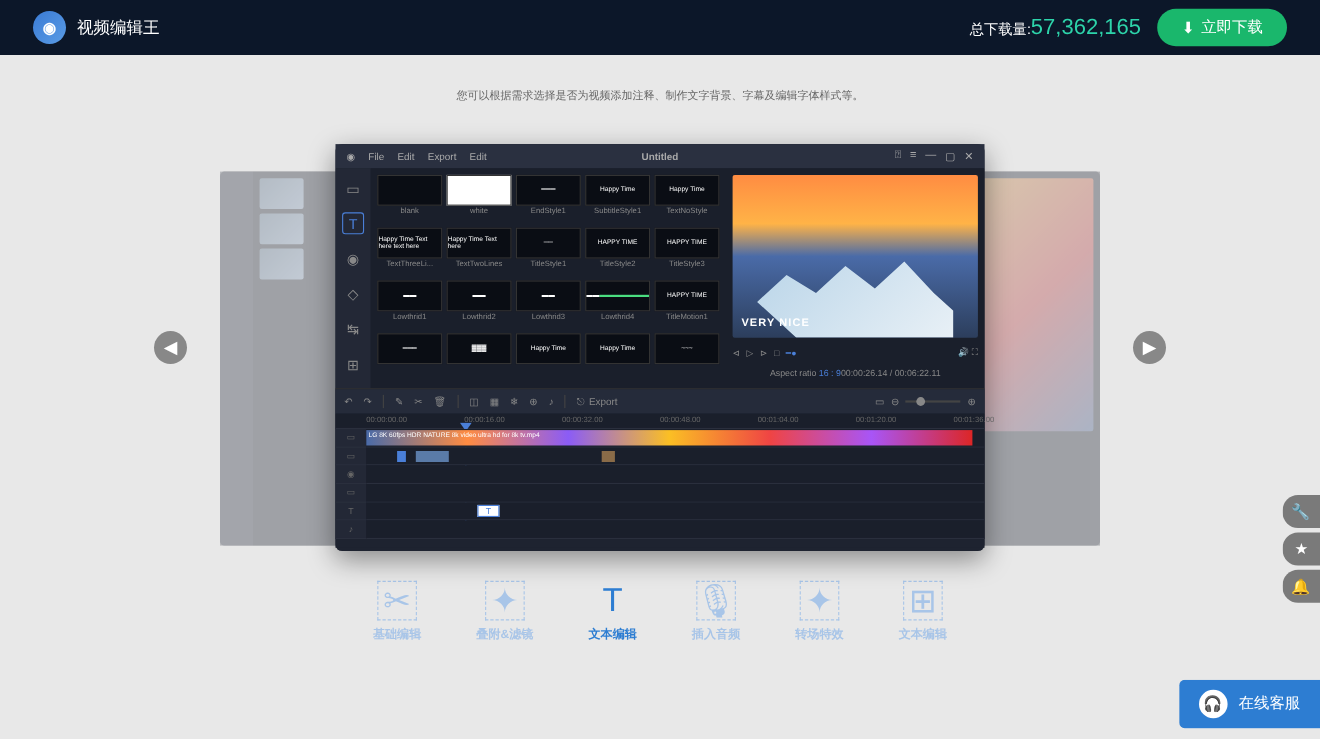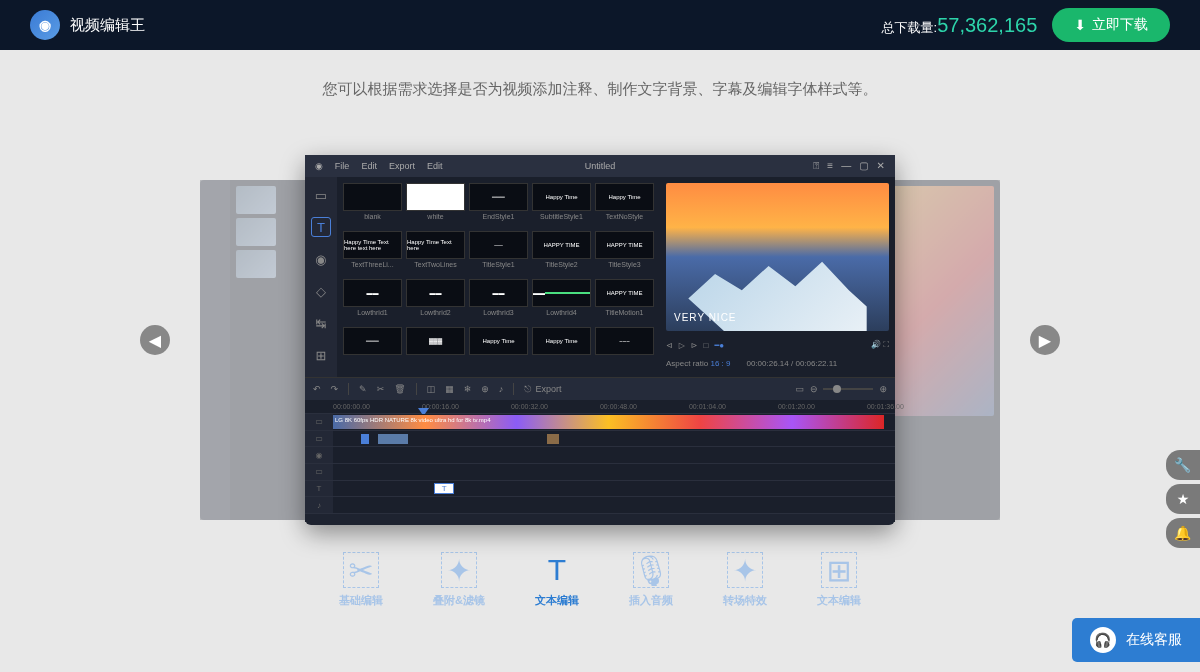--- a/index.html
+++ b/index.html
@@ -11,58 +11,58 @@
 .logo-icon { width: 30px; height: 30px; background: linear-gradient(135deg,#3a7bd5,#5a9ce5); border-radius: 50%; display:flex; align-items:center; justify-content:center; color:#fff; font-size:14px; font-weight:bold; }
 .app-name { color: #fff; font-size: 15px; }
 .header-right { display: flex; align-items: center; gap: 15px; }
 .download-count { color: #fff; font-size: 13px; }
 .download-count .num { color: #2dd4aa; font-size: 20px; font-weight: 500; }
 .download-btn { background: #1ab76c; color: #fff; padding: 8px 22px; border-radius: 20px; font-size: 14px; display:flex; align-items:center; gap:6px; cursor:pointer; }
 
 
 .content { text-align: center; padding-top: 30px; }
 .title { font-size: 28px; color: #333; font-weight: 400; margin-bottom: 15px; }
-.subtitle { font-size: 15px; color: #666; margin-bottom: 41px; }
+.subtitle { font-size: 10px; color: #666; margin-bottom: 22px; }
 
 
 .carousel { position: relative; width: 100%; height: 400px; display:flex; justify-content:center; align-items:center; }
 .nav-arrow { width: 30px; height: 30px; background: #888; border-radius:50%; display:flex; align-items:center; justify-content:center; color:#fff; cursor:pointer; position:absolute; top:50%; transform:translateY(-50%); z-index:10; }
 .nav-arrow.left { left: 140px; }
 .nav-arrow.right { right: 140px; }
 
 .slide-bg { position:absolute; width: 380px; height: 340px; background:#1e2433; opacity:0.35; border-radius:4px; }
 .slide-bg.left { left: 200px; top: 40px; }
 .slide-bg.right { right: 200px; top: 40px; }
 
 .editor-window { position:relative; width: 590px; height: 370px; background:#1e2330; border-radius:6px; box-shadow:0 8px 24px rgba(0,0,0,0.4); display:flex; flex-direction:column; z-index:5; text-align:left; }
 
 .win-menubar { height: 22px; background:#2a3040; display:flex; align-items:center; padding:0 10px; font-size:9px; color:#aaa; justify-content:space-between; }
 .win-menubar .menu-items { display:flex; gap:12px; }
-.win-title-center { position:absolute; left:50%; transform:translateX(-50%); }
+.win-title-center { position:absolute; left:50%; transform:translateX(-50%);font-weight:bold; }
 .win-controls { display:flex; gap:8px; font-size:10px; }
 
 .editor-body { display:flex; height: 200px; }
 .tool-sidebar { width: 32px; background:#232836; display:flex; flex-direction:column; align-items:center; padding-top:8px; gap:12px; }
 .tool-btn { width:20px; height:20px; color:#888; display:flex; align-items:center; justify-content:center; font-size:13px; cursor:pointer; }
 .tool-btn.active { color:#4a7fd8; border:1px solid #4a7fd8; border-radius:3px; }
 
 .templates-grid { flex:1; background:#1a1f2b; padding:6px; display:grid; grid-template-columns:repeat(5,1fr); grid-template-rows:repeat(4,1fr); gap:4px; overflow:hidden; }
 .template-item { display:flex; flex-direction:column; align-items:center; gap:2px; }
 .template-thumb { width:100%; height:28px; background:#0a0d14; display:flex; align-items:center; justify-content:center; color:#fff; font-size:6px; border:1px solid #333; overflow:hidden; }
 .template-thumb.white { background:#fff; }
 .template-thumb.green-line::after { content:''; display:block; width:80%; height:2px; background:#4ade80; }
 .template-label { font-size:7px; color:#888; }
 
 .preview-pane { width: 235px; background:#1a1f2b; padding:6px; display:flex; flex-direction:column; }
 .preview-video { flex:1; background:linear-gradient(180deg,#ff8c42 0%,#ffb347 30%,#4a6ba8 50%,#2c3e5c 100%); border-radius:2px; position:relative; display:flex; align-items:flex-end; justify-content:flex-start; padding:8px; }
 .preview-iceberg { position:absolute; bottom:0; left:10%; width:80%; height:55%; background:linear-gradient(135deg,#b8d4e8,#e8f0f6); clip-path:polygon(20% 100%,0 60%,15% 30%,30% 50%,45% 20%,60% 45%,75% 15%,90% 50%,100% 70%,100% 100%); }
-.preview-text { color:#fff; font-size:10px; font-weight:normal; z-index:2; letter-spacing:1px; }
+.preview-text { color:#fff; font-size:10px; font-weight:bold; z-index:2; letter-spacing:1px; }
 .preview-controls { height:20px; display:flex; align-items:center; justify-content:space-between; font-size:8px; color:#888; margin-top:4px; }
 .play-group { display:flex; gap:6px; align-items:center; }
-.aspect-row { height:16px; display:flex; align-items:center; justify-content:flex-start; font-size:8px; color:#888;gap:16px; }
+.aspect-row { height:16px; display:flex; align-items:center; justify-content:center; font-size:8px; color:#888; }
 .aspect-val { color:#4a7fd8; }
 
 .timeline-section { height: 145px; background:#1e2330; border-top:1px solid #333; }
 .timeline-toolbar { height:22px; background:#252b3a; display:flex; align-items:center; padding:0 8px; gap:10px; font-size:9px; color:#888; }
 .timeline-toolbar .sep { width:1px; height:12px; background:#444; }
 .export-tl { display:flex; align-items:center; gap:4px; }
 .zoom-group { margin-left:auto; display:flex; align-items:center; gap:6px; }
 .zoom-slider { width:50px; height:2px; background:#444; position:relative; }
 .zoom-slider::after { content:''; position:absolute; left:20%; top:-3px; width:8px; height:8px; background:#888; border-radius:50%; }
 

